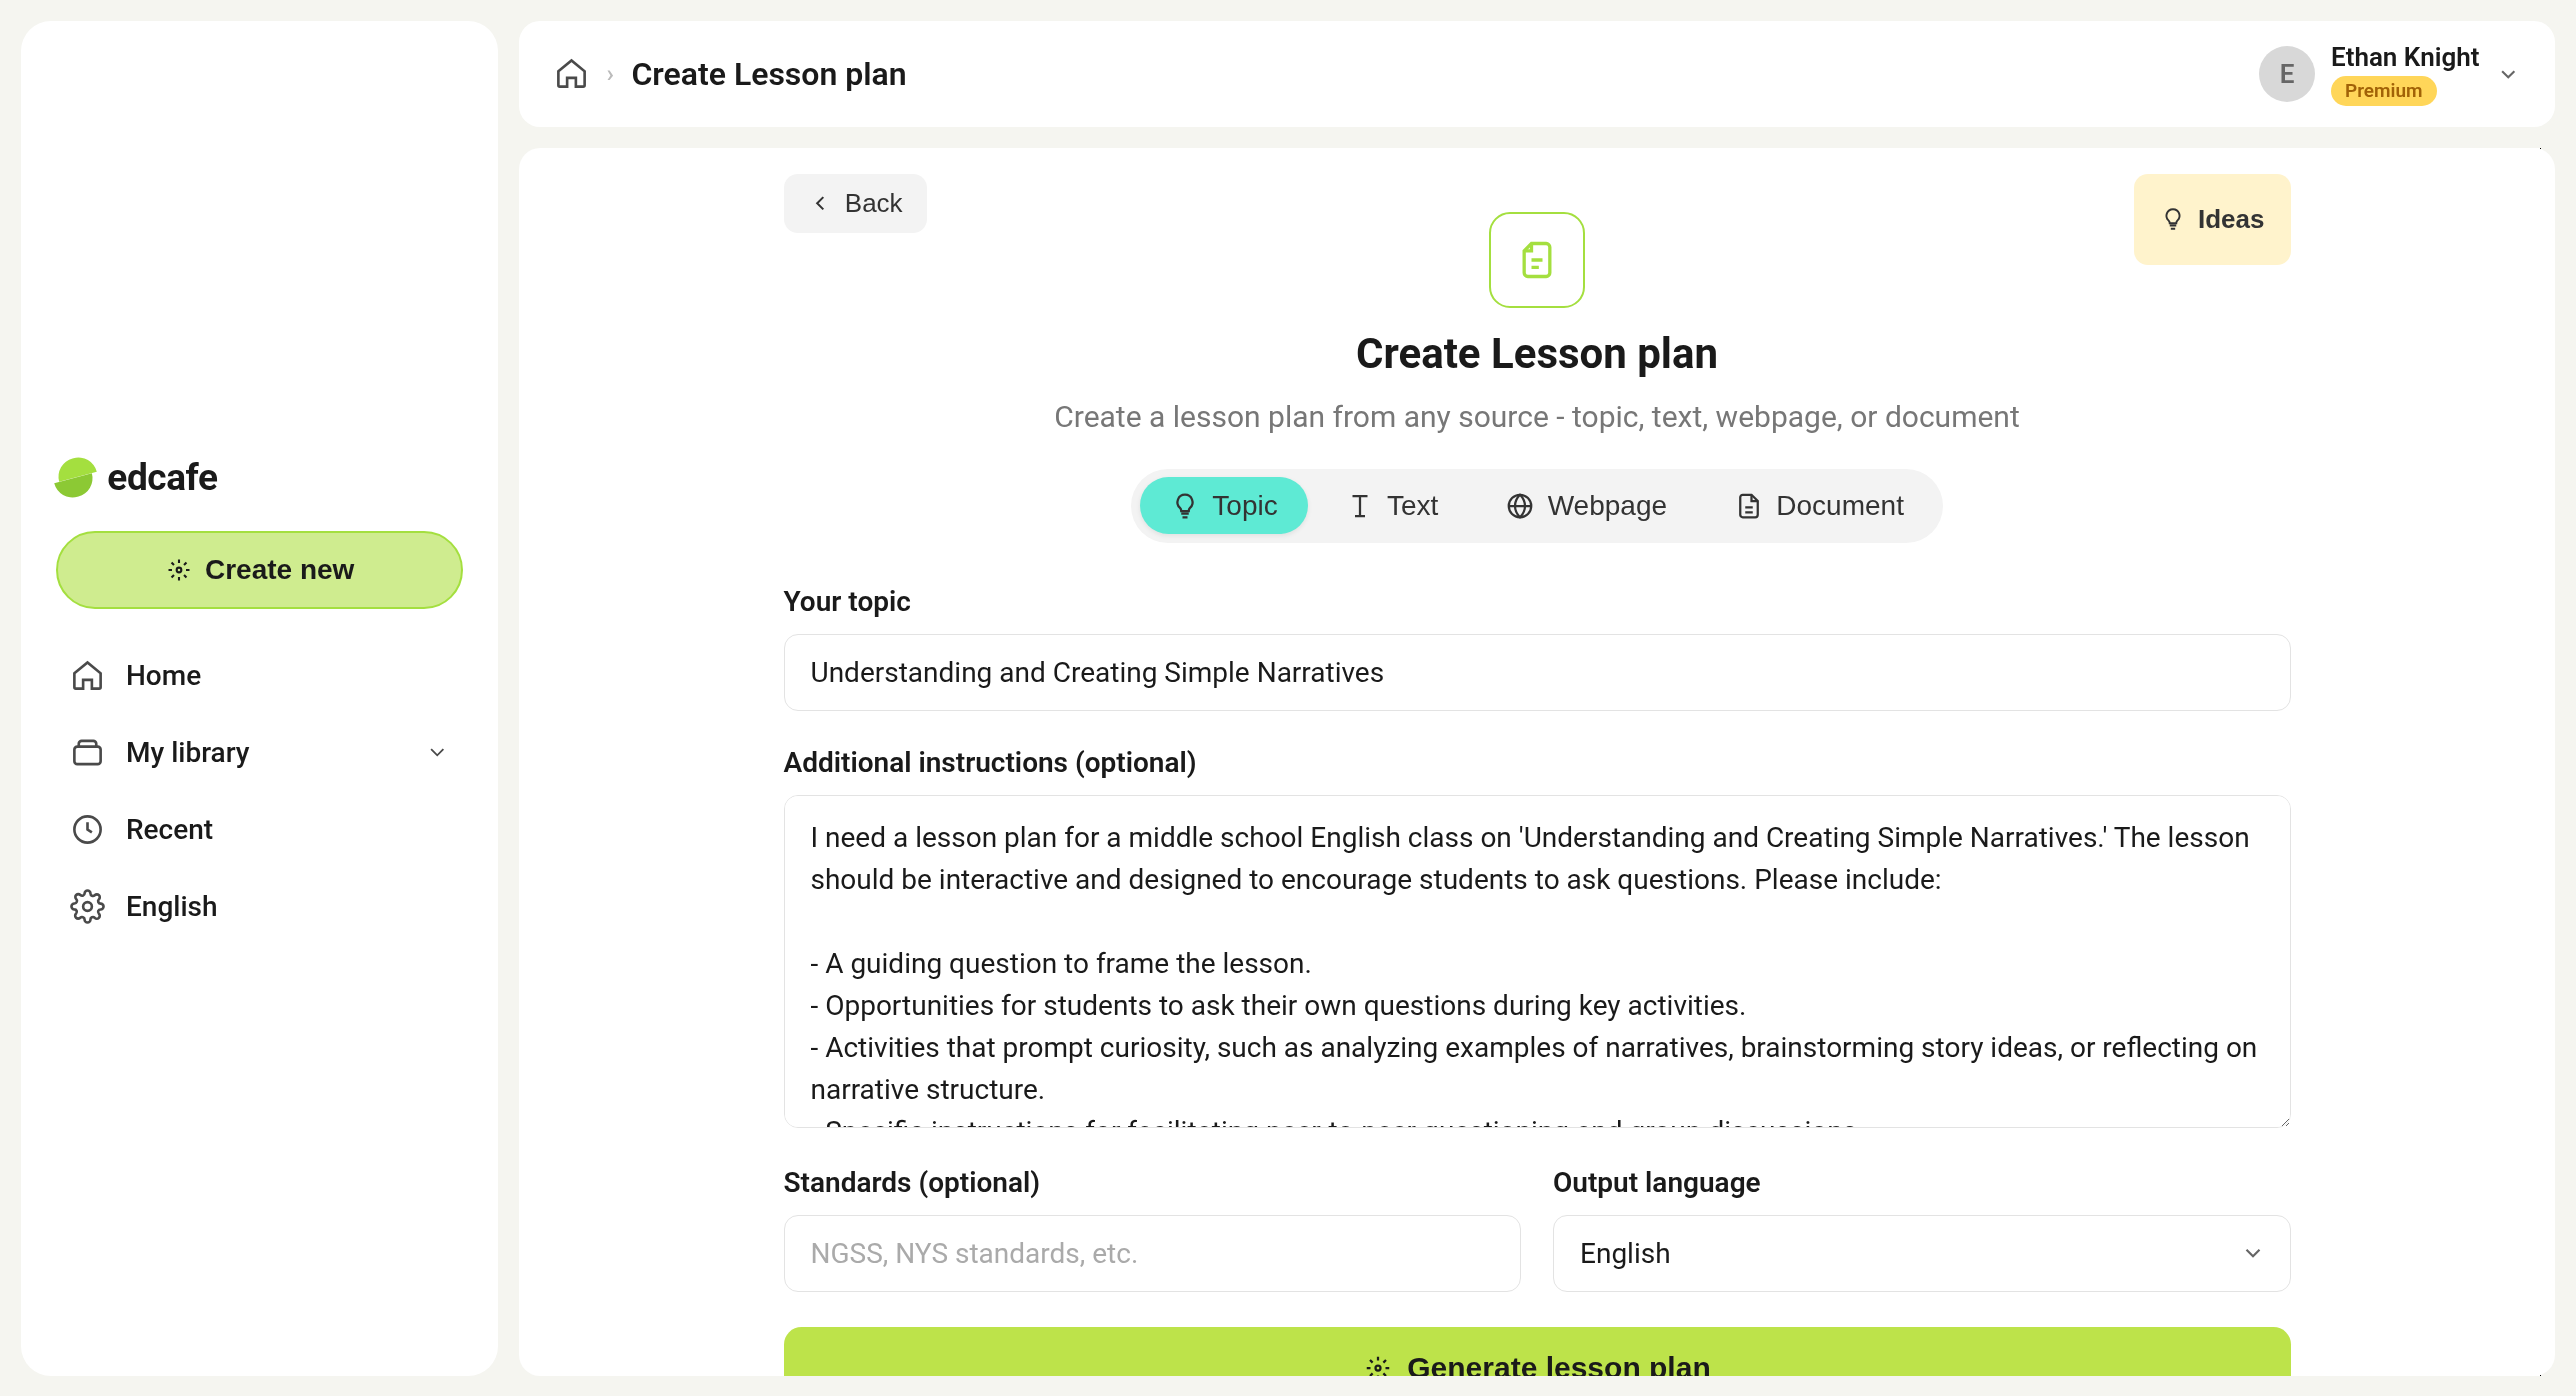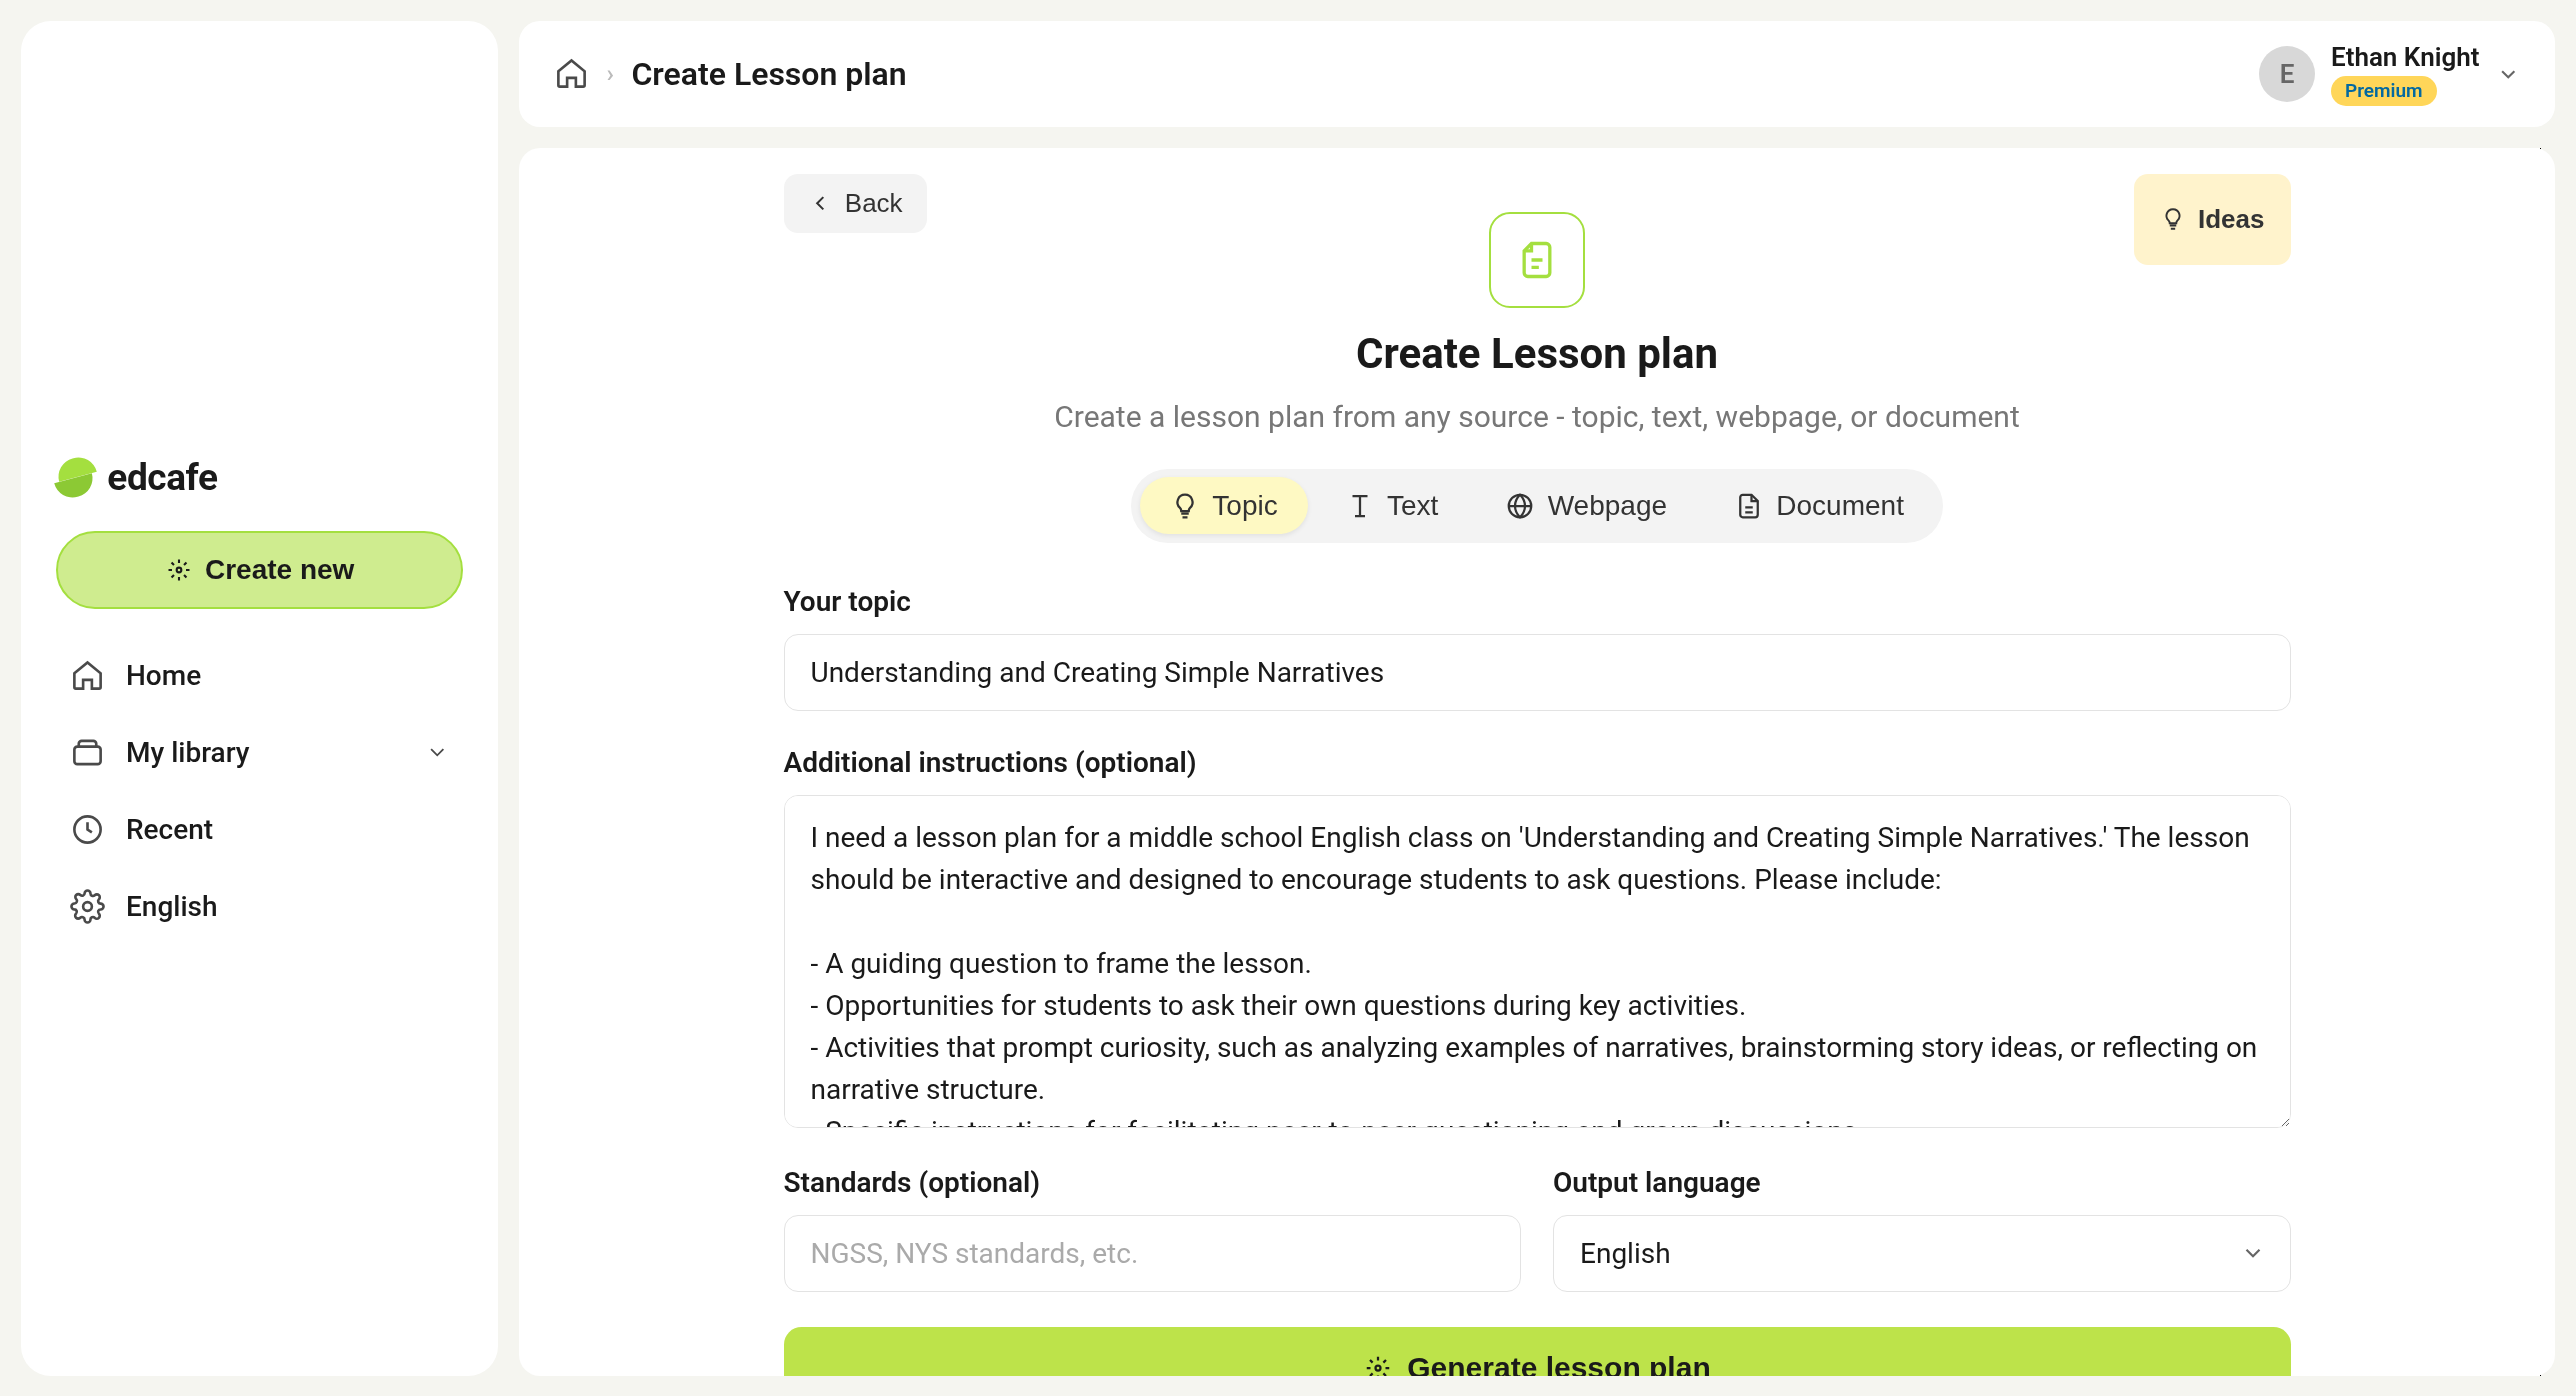--- a/index.html
+++ b/index.html
@@ -28,42 +28,42 @@
 
 
 .topbar { background: #fff; border-radius: 21px; padding: 21px 35px; display: flex; align-items: center; gap: 21px; }
 .breadcrumb { display: flex; align-items: center; gap: 17.5px; font-size: 32px; font-weight: 600; }
 .breadcrumb svg { width: 35px; height: 35px; stroke: #4a4a4a; stroke-width: 1.8; fill: none; }
 .bc-sep { color: #bbb; font-size: 24.5px; }
 .user-area { margin-left: auto; display: flex; align-items: center; gap: 16px; }
 .avatar { width: 56px; height: 56px; border-radius: 50%; background: #d8d8d8; display: flex; align-items: center; justify-content: center; font-size: 26px; font-weight: 600; color: #666; }
 .user-info { display: flex; flex-direction: column; gap: 3.5px; }
 .user-name { font-size: 26px; font-weight: 600; }
-.badge { background: #ffd659; color: #0369a1; font-size: 19px; font-weight: 600; padding: 3.5px 14px; border-radius: 17.5px; width: fit-content; }
+.badge { background: #ffd659; color: #a16207; font-size: 19px; font-weight: 600; padding: 3.5px 14px; border-radius: 17.5px; width: fit-content; }
 .user-chevron { width: 24.5px; height: 24.5px; stroke: #666; stroke-width: 2; fill: none; }
 
 
 .content { background: #fff; border-radius: 21px; flex: 1; display: flex; justify-content: center; padding: 26px 0 53px; overflow-y: auto; }
 .form-wrap { width: 1507px; max-width: 100%; position: relative; }
 
 .top-row { display: flex; align-items: flex-start; justify-content: space-between; }
 .back-btn { display: flex; align-items: center; gap: 12.3px; background: #f3f3f3; border: none; border-radius: 14px; padding: 14px 24.5px; font-size: 26px; font-weight: 500; cursor: pointer; color: #333; }
 .back-btn svg { width: 24.5px; height: 24.5px; stroke: #333; stroke-width: 2; fill: none; }
 .ideas-btn { display: flex; align-items: center; gap: 12.3px; background: #fff3cc; border: none; border-radius: 14px; padding: 30px 26px; font-size: 26px; font-weight: 600; cursor: pointer; color: #333; }
 .ideas-btn svg { width: 26px; height: 26px; stroke: #333; stroke-width: 1.8; fill: none; }
 
 .hero { display: flex; flex-direction: column; align-items: center; gap: 21px; margin-top: -53px; margin-bottom: 35px; }
 .hero-icon { width: 96px; height: 96px; border: 2.6px solid #a4df3f; border-radius: 21px; display: flex; align-items: center; justify-content: center; }
 .hero-icon svg { width: 44px; height: 44px; stroke: #a4df3f; stroke-width: 1.8; fill: none; }
 .hero-title { font-size: 42px; font-weight: 700; }
 .hero-sub { font-size: 30px; color: #777; text-align: center; }
 
 .source-tabs { display: flex; justify-content: center; gap: 7px; background: #f3f3f3; border-radius: 42px; padding: 8.8px; width: fit-content; margin: 0 auto 42px; }
 .tab { display: flex; align-items: center; gap: 12.3px; padding: 12.3px 30px; border-radius: 35px; font-size: 28px; font-weight: 500; cursor: pointer; color: #333; border: none; background: transparent; }
-.tab.active { background: #fef9c3; box-shadow: 0 1.8px 5.3px rgba(0,0,0,0.08); }
+.tab.active { background: #5eead4; box-shadow: 0 1.8px 5.3px rgba(0,0,0,0.08); }
 .tab svg { width: 30px; height: 30px; stroke: #333; stroke-width: 1.8; fill: none; }
 
 .field { margin-bottom: 35px; }
 .field-label { font-size: 28px; font-weight: 600; margin-bottom: 16px; display: block; }
 .text-input, .textarea, .select { width: 100%; border: 1.8px solid #e3e3e3; border-radius: 14px; padding: 21px 26px; font-size: 28px; font-family: inherit; color: #1a1a1a; background: #fff; }
 .textarea { resize: vertical; min-height: 333px; line-height: 1.5; }
 .select { appearance: none; position: relative; }
 .select-wrap { position: relative; }
 .select-wrap svg { position: absolute; right: 24.5px; top: 50%; transform: translateY(-50%); width: 26px; height: 26px; stroke: #666; stroke-width: 2; fill: none; pointer-events: none; }
 

